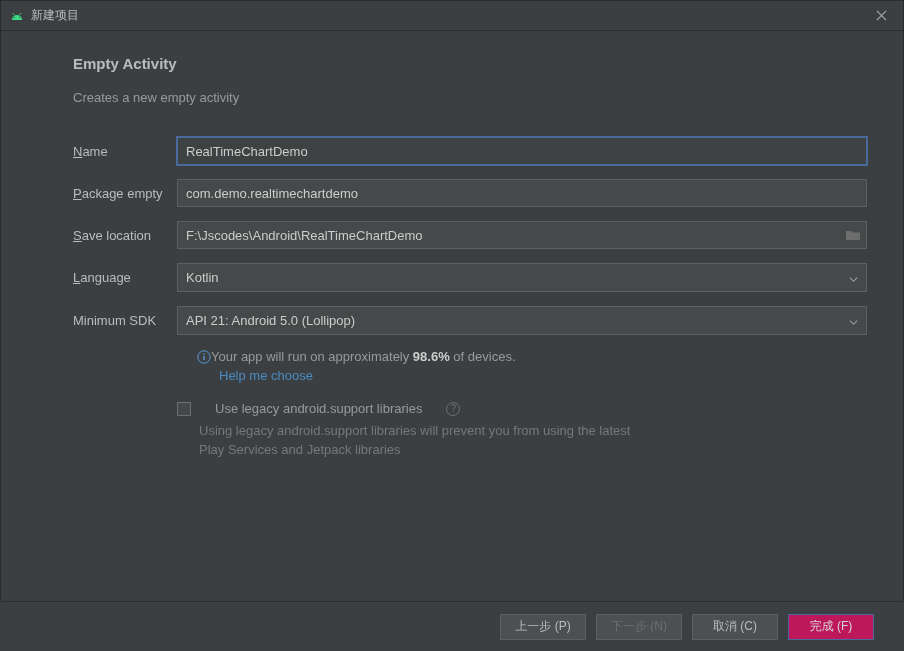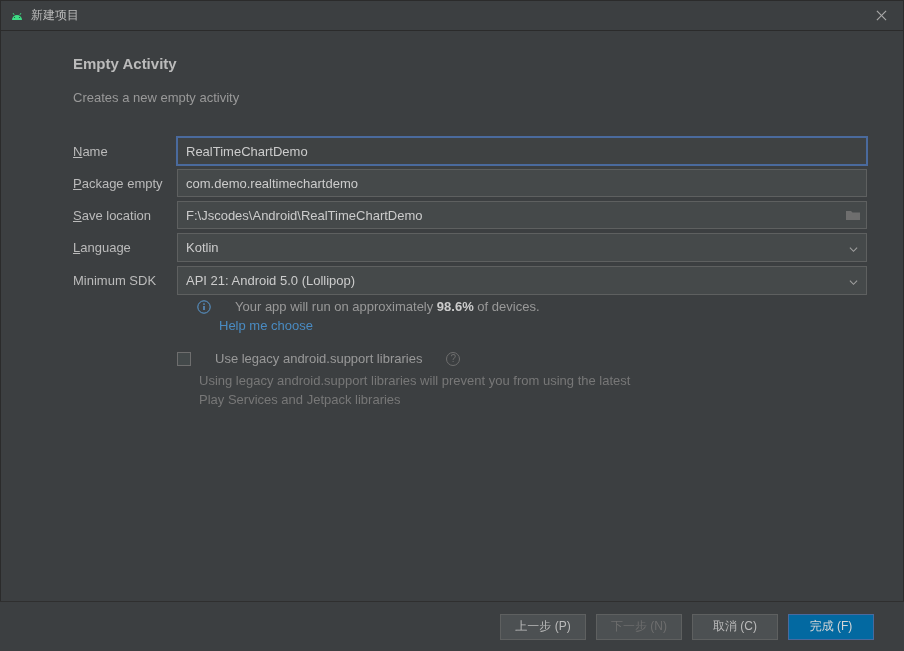--- a/index.html
+++ b/index.html
@@ -42,21 +42,21 @@
     margin-bottom: 18px;
   }
   .subheading {
     color: #999999;
     font-size: 13px;
     margin-bottom: 32px;
   }
   .form-row {
     display: flex;
     align-items: center;
-    margin-bottom: 4px;
+    margin-bottom: 14px;
   }
   .form-label {
     width: 104px;
     color: #bbbbbb;
     font-size: 13px;
   }
   .form-label .u { text-decoration: underline; }
   .text-input {
     flex: 1;
     background: #45494a;
@@ -108,21 +108,21 @@
     color: #a0a0a0;
   }
   .info-block {
     margin-left: 124px;
     margin-top: 4px;
     margin-bottom: 14px;
   }
   .info-line {
     display: flex;
     align-items: center;
-    gap: 24px;
+    gap: 0;
     color: #999999;
     font-size: 13px;
   }
   .info-icon {
     width: 14px; height: 14px;
     border-radius: 50%;
     color: #5a9bd4;
     display: flex; align-items: center; justify-content: center;
   }
   .info-line .bold-pct { color: #cccccc; font-weight: 600; }
@@ -192,21 +192,21 @@
     align-items: center;
     justify-content: center;
     cursor: pointer;
     padding: 0 12px;
   }
   .btn.disabled {
     color: #6e6e6e;
     cursor: default;
   }
   .btn.primary {
-    background: #0369a1;
+    background: #be185d;
     border: 1px solid #4a6a9d;
     color: #d6d6d6;
   }
 </style>
 </head>
 <body>
 
 <div class="titlebar">
   <span class="android-icon">
     <svg viewBox="0 0 16 16" width="16" height="16">

